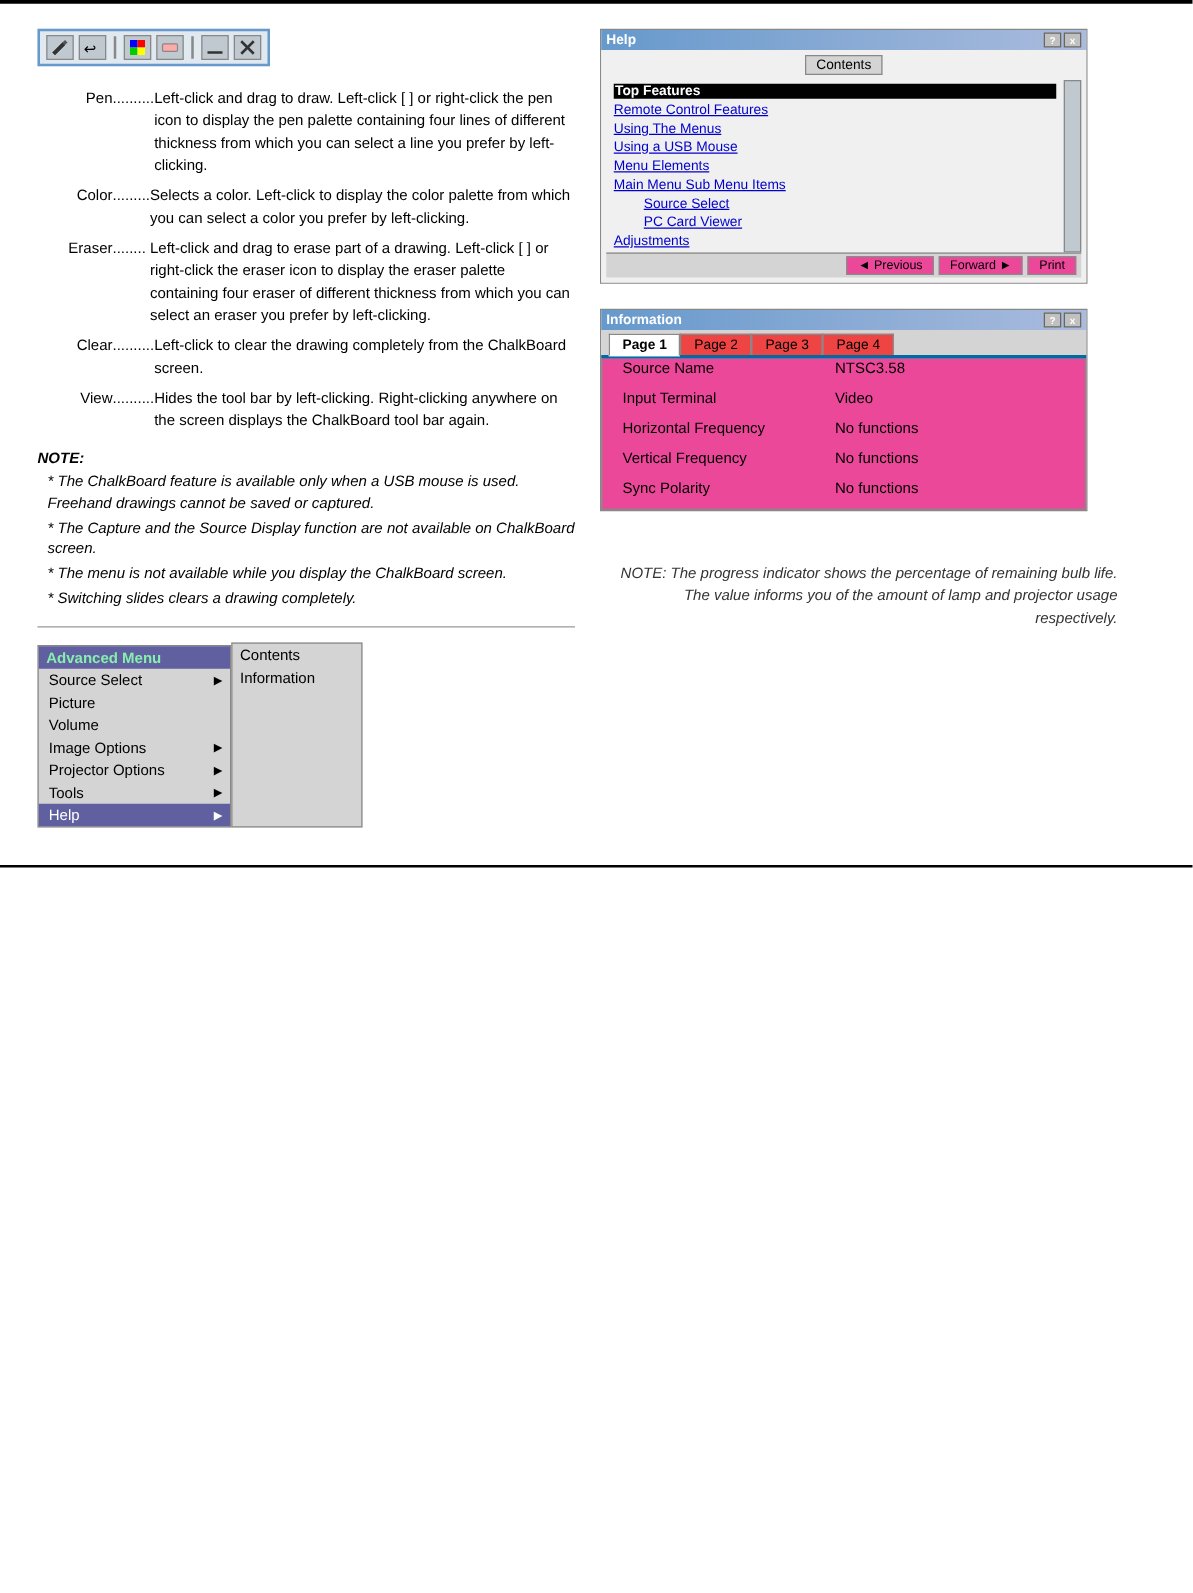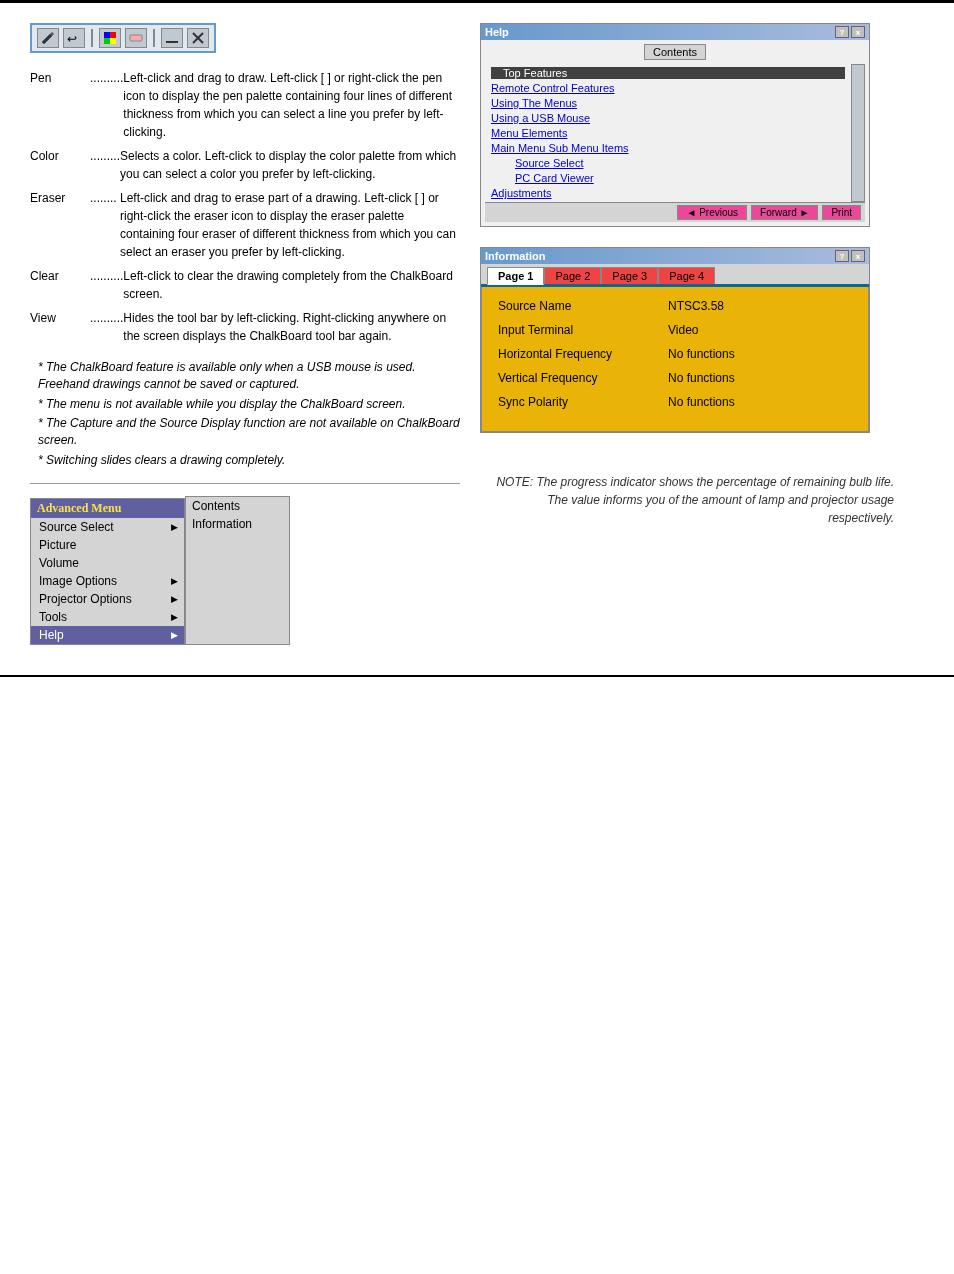--- a/index.html
+++ b/index.html
@@ -86,20 +86,21 @@
 
     .desc-item {
       display: flex;
       margin-bottom: 6px;
     }
 
     .desc-term {
       font-weight: normal;
       min-width: 60px;
       flex-shrink: 0;
+      text-align: right;
     }
 
     .desc-dots {
       min-width: 30px;
       flex-shrink: 0;
     }
 
     .desc-def {
       flex: 1;
     }
@@ -140,24 +141,23 @@
 
     .adv-menu {
       width: 155px;
       background: #d4d4d4;
       border: 1px solid #888;
       font-size: 12px;
     }
 
     .adv-menu-title {
       background: #6060a0;
-      color: #fde047;
+      color: #86efac;
       padding: 2px 6px;
       font-weight: bold;
-      font-family: Liberation Serif, serif;
     }
 
     .adv-menu-item {
       padding: 2px 6px 2px 8px;
       display: flex;
       justify-content: space-between;
       align-items: center;
       cursor: pointer;
     }
 
@@ -254,24 +254,25 @@
     .help-link {
       color: #0000cc;
       text-decoration: underline;
       cursor: pointer;
       display: block;
       margin: 3px 6px;
       font-size: 11px;
     }
 
     .help-link.active {
-      background: #404040;
+      background: #000000;
       color: white;
       text-decoration: none;
-      padding: 0 12px;
+      padding: 0 1px;
+      font-weight: bold;
     }
 
     .help-indent {
       margin-left: 30px;
     }
 
     .help-nav-bar {
       display: flex;
       justify-content: flex-end;
       background: #d4d4d4;
@@ -340,22 +341,22 @@
     }
 
     .info-tab.active {
       background: #ffffff;
       font-weight: bold;
       border-bottom: 1px solid white;
       margin-bottom: -1px;
     }
 
     .info-body {
-      background: #eab308;
-      padding: 12px 16px;
+      background: #ec4899;
+      padding: 0 16px;
       border: 1px solid #888;
       border-top: none;
     }
 
     .info-row {
       display: flex;
       margin-bottom: 10px;
       align-items: baseline;
     }
 
@@ -456,23 +457,24 @@
           <span class="desc-def">Left-click to clear the drawing completely from the ChalkBoard screen.</span>
         </div>
         <div class="desc-item">
           <span class="desc-term">View</span>
           <span class="desc-dots"> ..........</span>
           <span class="desc-def">Hides the tool bar by left-clicking. Right-clicking anywhere on the screen displays the ChalkBoard tool bar again.</span>
         </div>
       </div>
 
       <div class="note-section">
+        <div class="note-title">NOTE:</div>
         <div class="note-item">The ChalkBoard feature is available only when a USB mouse is used. Freehand drawings cannot be saved or captured.</div>
+        <div class="note-item">The Capture and the Source Display function are not available on ChalkBoard screen.</div>
         <div class="note-item">The menu is not available while you display the ChalkBoard screen.</div>
-        <div class="note-item">The Capture and the Source Display function are not available on ChalkBoard screen.</div>
         <div class="note-item">Switching slides clears a drawing completely.</div>
       </div>
 
       <hr class="h-divider">
 
       <div class="adv-menu-container">
         <div class="submenu-wrapper">
           <div class="adv-menu">
             <div class="adv-menu-title">Advanced Menu</div>
             <div class="adv-menu-item">

